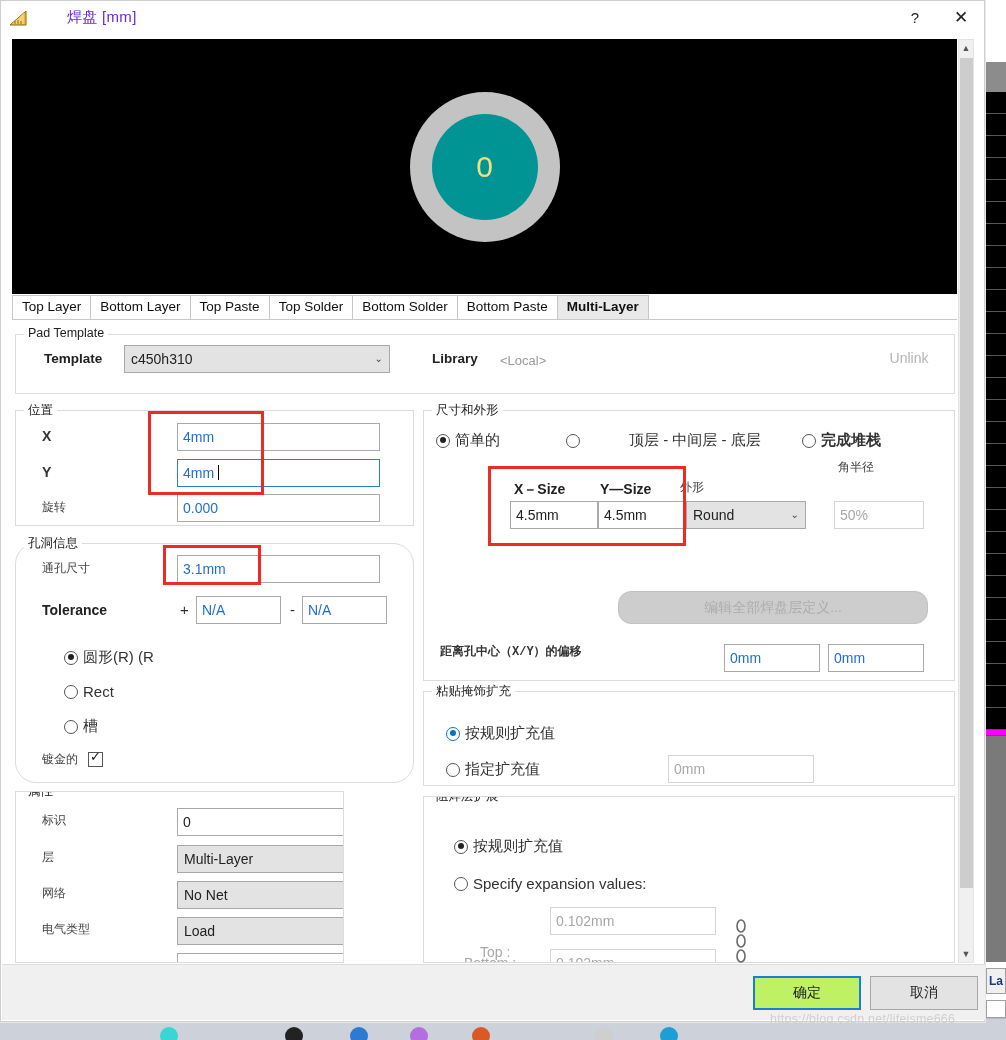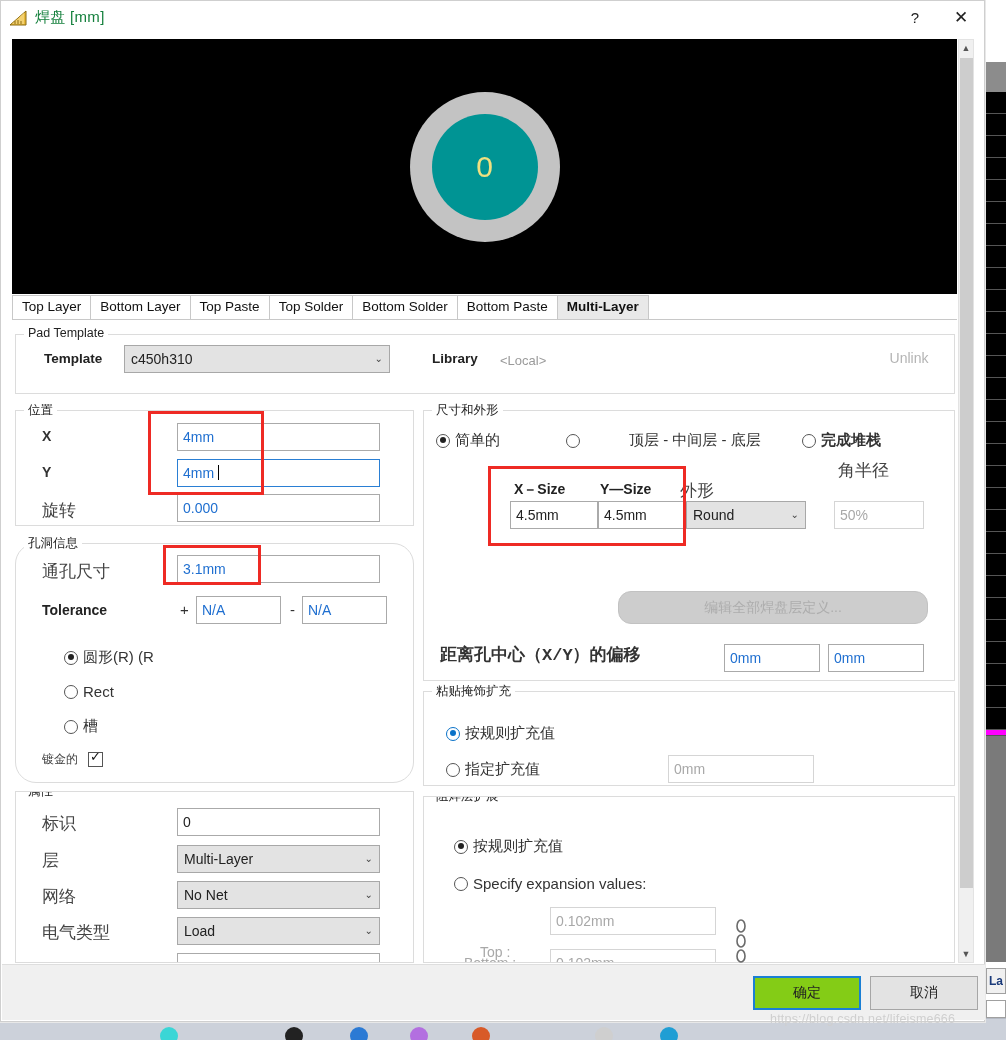--- a/index.html
+++ b/index.html
@@ -45,21 +45,21 @@
     box-shadow: 0 0 0 1px #e8e8e8;
   }
   #titlebar {
     position: relative; height: 33px; background: #ffffff;
     display: flex; align-items: center; padding-left: 8px;
   }
   #titlebar .title-icon {
     width: 20px; height: 18px; margin-right: 6px; position: relative;
   }
   #titlebar .title-text {
-    font-size: 15px; color: #15803d; letter-spacing: .3px;
+    font-size: 15px; color: #6d28d9; letter-spacing: .3px; margin-left: 32px;
   }
   .win-btn {
     position: absolute; top: 0; width: 46px; height: 33px;
     display: flex; align-items: center; justify-content: center;
     font-size: 16px; color: #222; cursor: default;
   }
   .win-btn.help { right: 46px; font-size: 15px; }
   .win-btn.close { right: 0; font-size: 17px; }
 
   
@@ -114,21 +114,21 @@
   .group {
     position: absolute; border: 1px solid #dcdcdc; background: #fff;
   }
   .group > .legend {
     position: absolute; top: -9px; left: 8px; padding: 0 4px;
     background: #fff; font-size: 12.5px; color: #222; white-space: nowrap;
   }
 
   .lbl { position: absolute; font-size: 15px; color: #333; white-space: nowrap; }
   .lbl.bold { font-weight: bold; font-size: 13.5px; color: #222; }
-  .lbl.cjk { font-size: 17px; color: #444; text-align: right; }
+  .lbl.cjk { font-size: 12px; color: #444; text-align: right; }
 
   .field {
     position: absolute; border: 1px solid #aaaaaa; background: #fff;
     font-size: 14px; color: #1f6fd0; padding: 0 5px; line-height: 26px;
     height: 28px; overflow: hidden; white-space: nowrap;
   }
   .field.focus { border: 1px solid #2a7fd4; }
   .field.dark { color: #222; }
   .field.ph { color: #a8a8a8; }
   .field.caret::after {
@@ -164,21 +164,21 @@
   }
   .checkbox .box.checked::after {
     content: "✓"; position: absolute; left: 1px; top: -4px; font-size: 13px; color: #111;
   }
 
   .btn {
     position: absolute; border: 1px solid #a6a6a6; background: #e3e3e3;
     font-size: 14px; color: #222; display: flex; align-items: center; justify-content: center;
   }
   .btn.disabled { color: #adadad; border-radius: 13px; }
-  .btn.primary { border: 2px solid #1a7fd4; background: #84cc16; }
+  .btn.primary { border: 2px solid #1a7fd4; background: #bef264; }
   .btn.link { border: none; background: transparent; color: #b4b4b4; }
 
   
   .annot {
     position: absolute; border: 3px solid #ee2a24; pointer-events: none; z-index: 40;
   }
 
   
   #chain { position: absolute; left: 733px; top: 918px; width: 14px; height: 46px; z-index: 5; }
 
@@ -341,21 +341,21 @@
       <span class="dot"></span>
       <span>槽</span>
     </div>
 
     <div class="checkbox" style="left:26px; top:207px;">
       <span>镀金的</span>
       <span class="box checked"></span>
     </div>
   </div>
 
-  <div class="group" style="left:14px; top:790px; width:399px; height:172px; overflow:hidden;">
+  <div class="group" style="left:14px; top:790px; width:329px; height:172px; overflow:hidden;">
     <span class="legend">属性</span>
     <span class="lbl cjk" style="left:26px; top:20px;">标识</span>
     <div class="field dark" style="left:161px; top:16px; width:203px;">
       <span>0</span>
     </div>
     <span class="lbl cjk" style="left:26px; top:57px;">层</span>
     <div class="combo" style="left:161px; top:53px; width:203px;">
       <span>Multi-Layer</span>
       <span class="chev">⌄</span>
     </div>

